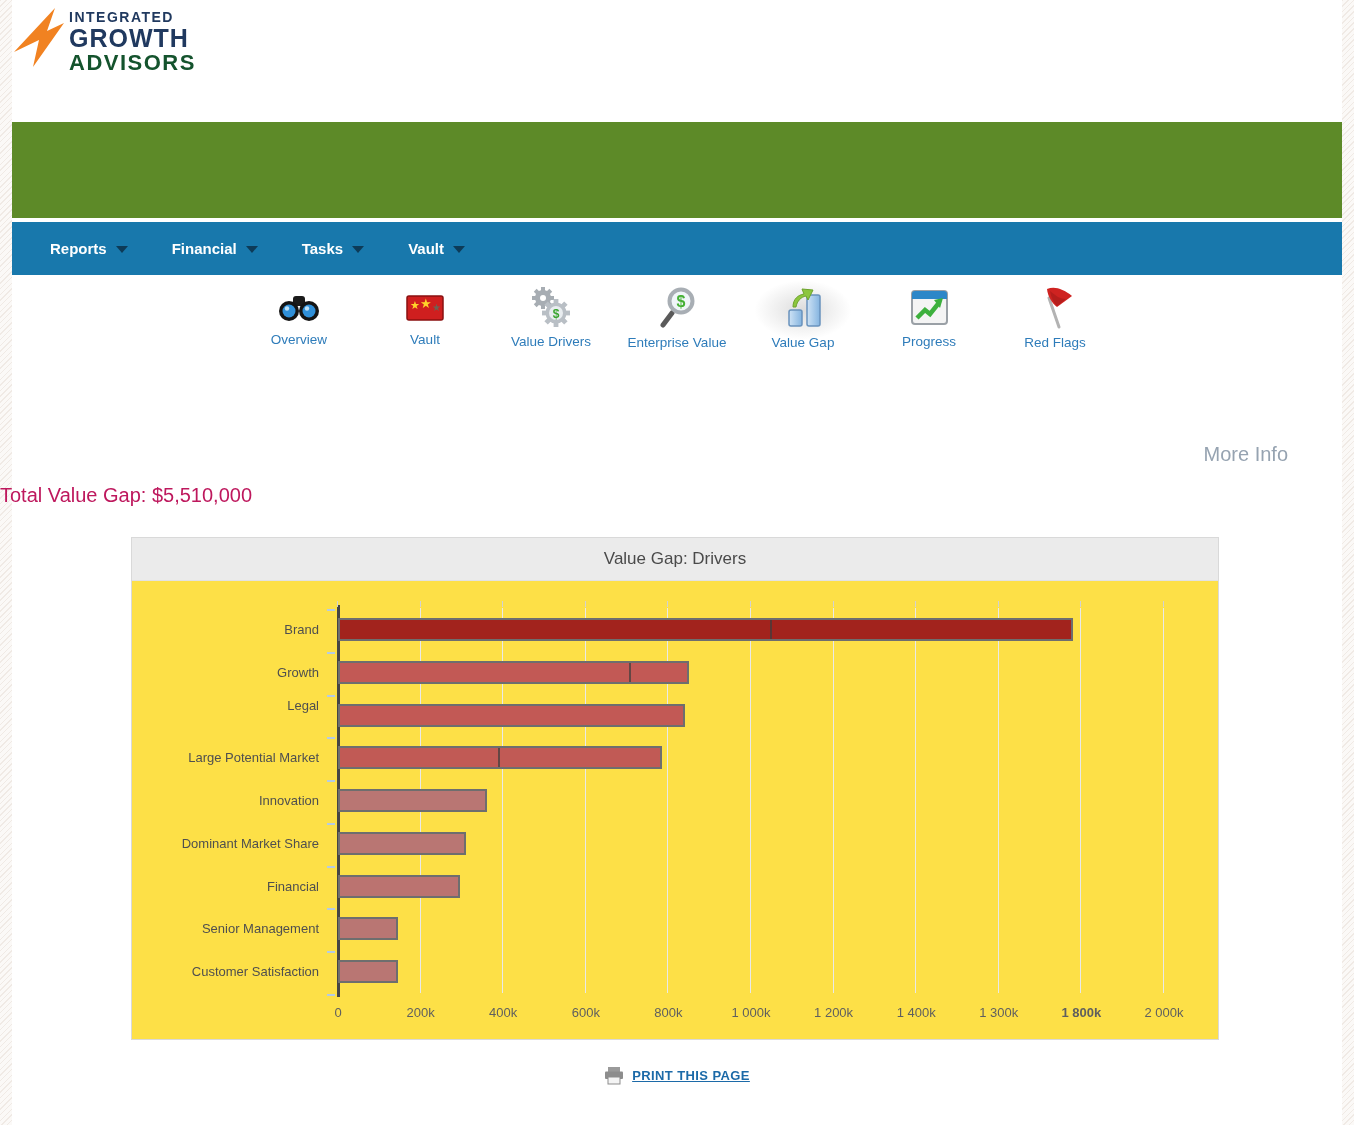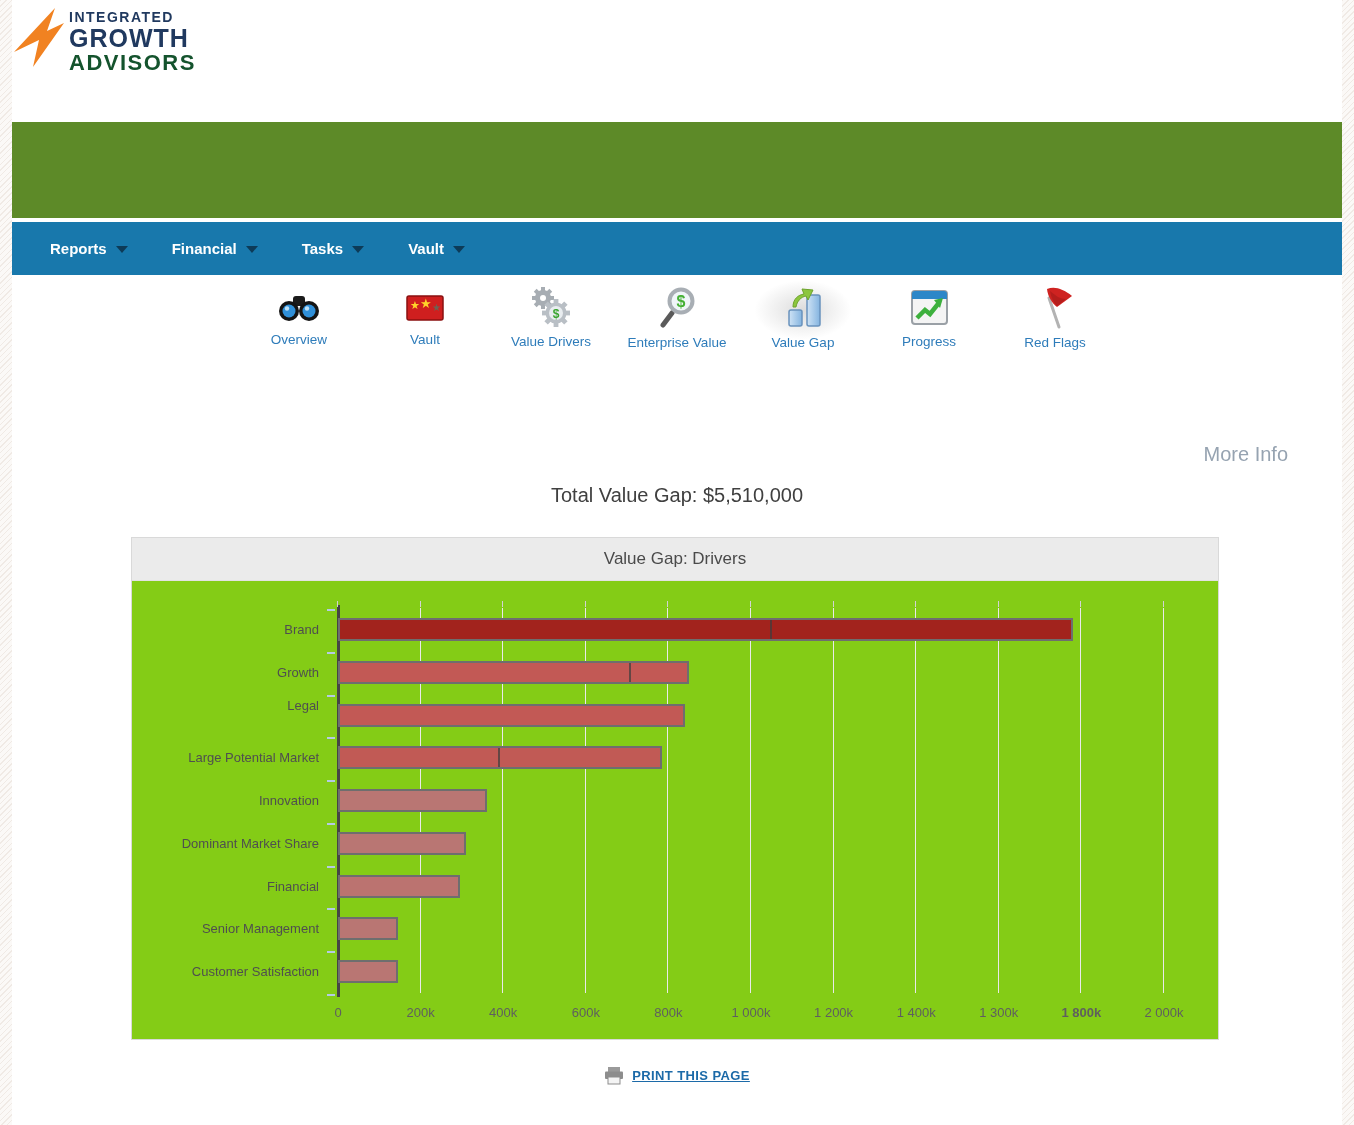--- a/index.html
+++ b/index.html
@@ -30,24 +30,24 @@
 
   
   .toolbar{position:absolute;left:12px;top:281px;width:1330px;display:flex;justify-content:center;}
   .tool{width:126px;text-align:center;cursor:pointer;padding-top:4px;position:relative;}
   .tool.active{background:radial-gradient(ellipse 62px 38px at 50% 42%,#dcdcdc 0%,rgba(220,220,220,0) 78%);}
   .ticon{display:inline-flex;height:46px;align-items:center;justify-content:center;}
   .tlabel{display:block;color:#2e7cba;font-size:13.5px;margin-top:1px;}
 
   .page-title{position:absolute;left:50px;top:390px;font-size:23px;font-weight:400;color:#151515;margin:0;}
   .more-info{position:absolute;right:66px;top:443px;font-size:20px;color:#96a3b1;text-decoration:none;cursor:pointer;}
-  .total{position:absolute;left:0;top:484px;width:100%;text-align:center;font-size:20px;color:#404040;}
-
-  
-  .chart{position:absolute;left:131px;top:537px;width:1088px;height:503px;background:#84cc16;
+  .total{position:absolute;left:0;top:484px;width:100%;text-align:left;font-size:20px;color:#be185d;}
+
+  
+  .chart{position:absolute;left:131px;top:537px;width:1088px;height:503px;background:#fde047;
          border:1px solid #d9d9d9;box-sizing:border-box;}
   .chart-title{height:42px;background:#ebebeb;border-bottom:1px solid #e2e2e2;color:#4a4a4a;
                font-size:17px;text-align:center;line-height:42px;}
   .chart-body{position:relative;height:459px;}
   .plot{position:absolute;left:206px;top:27px;width:826px;height:385px;}
   .y-axis{position:absolute;left:-1px;top:-3px;width:3px;height:392px;background:#454545;}
   .gridline{position:absolute;top:0;width:1px;height:100%;background:#e9e9e9;}
   .tickstub{position:absolute;top:-7px;width:1px;height:6px;background:#d2d2d2;}
   .ticklabel{position:absolute;top:397px;width:80px;text-align:center;font-size:13px;color:#5f5f5f;}
   .bar{position:absolute;left:0;height:23px;box-sizing:border-box;border:2px solid #6e6e6e;}

